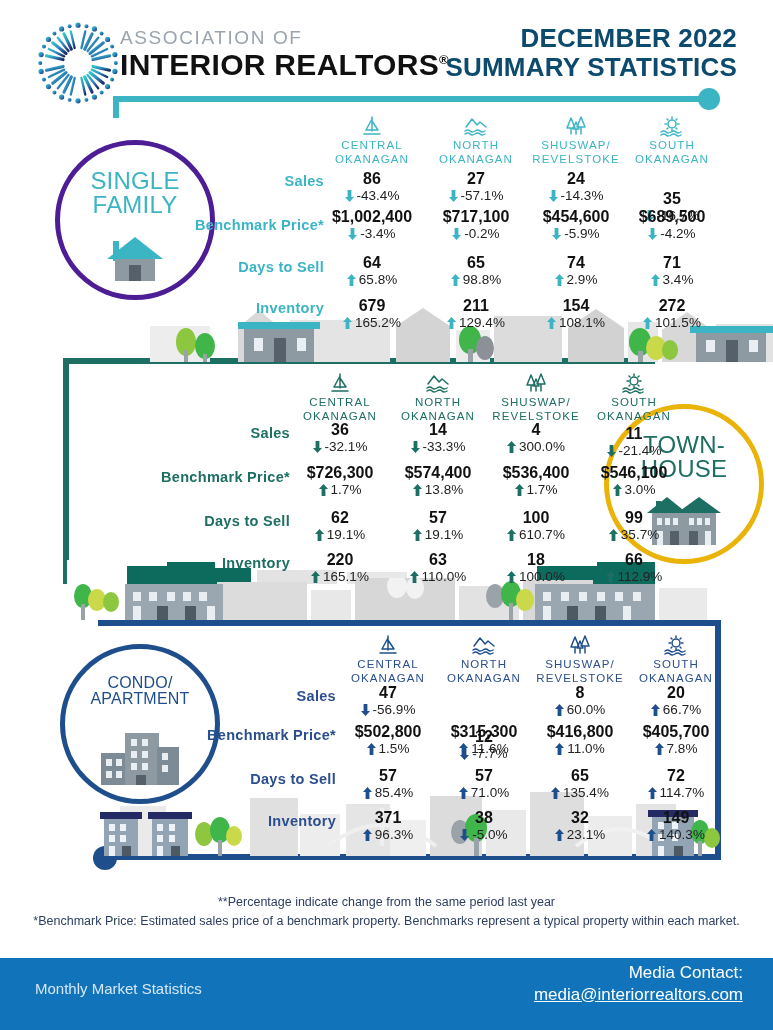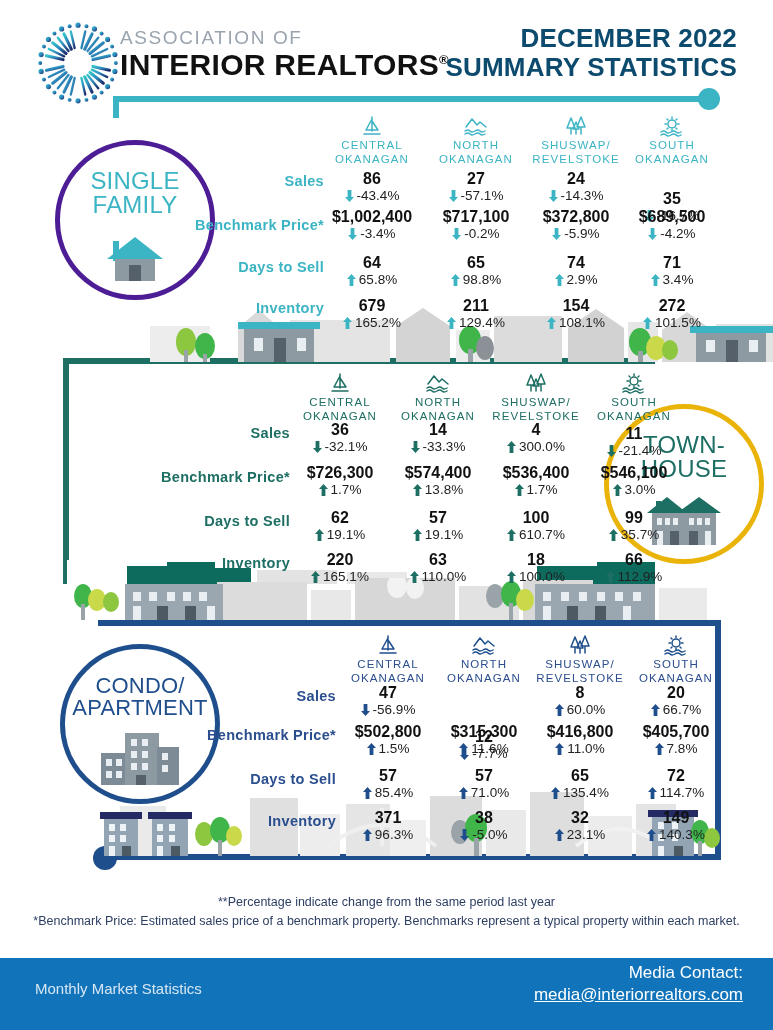--- a/index.html
+++ b/index.html
@@ -48,21 +48,21 @@
   .cat-circle{border-radius:50%;background:#fff;box-sizing:border-box;}
   #sf-circle{left:55px;top:140px;width:160px;height:160px;border:5px solid #4c1d95;}
   #th-circle{left:604px;top:404px;width:160px;height:160px;border:5px solid #eab308;}
   #cd-circle{left:60px;top:644px;width:160px;height:160px;border:5px solid #1f4e8c;}
   .cat-label{
     position:absolute;left:0;right:0;text-align:center;font-weight:400;
     font-size:24px;line-height:1.02;letter-spacing:.2px;
   }
   #sf-label{top:24px;color:#3bb4c4;}
   #th-label{top:24px;color:#1d6e63;}
-  #cd-label{top:26px;color:#1f4e8c;font-size:22px;}
+  #cd-label{top:26px;color:#1f4e8c;font-size:16px;}
   .cat-art{position:absolute;left:0;right:0;bottom:10px;text-align:center;}
 
   
   .grid{position:absolute;}
   .rowlabel{
     position:absolute;text-align:right;font-weight:700;font-size:14.5px;letter-spacing:.3px;
     white-space:nowrap;
   }
   .col{position:absolute;width:104px;text-align:center;}
   .colhead{font-size:11.5px;letter-spacing:1.1px;line-height:1.18;font-weight:400;}
@@ -471,21 +471,21 @@
             <path d="M4.5,12 L9,7 L6.4,7 L6.4,0 L2.6,0 L2.6,7 L0,7 Z" fill="#3bb4c4"></path>
           </svg></span>-3.4%</div>
     </div>
     <div class="col" style="left:424px;top:208px;">
       <div class="val">$717,100</div>
       <div class="chg"><span class="arw"><svg width="9" height="12" viewBox="0 0 9 12">
             <path d="M4.5,12 L9,7 L6.4,7 L6.4,0 L2.6,0 L2.6,7 L0,7 Z" fill="#3bb4c4"></path>
           </svg></span>-0.2%</div>
     </div>
     <div class="col" style="left:524px;top:208px;">
-      <div class="val">$372,800</div>
+      <div class="val">$454,600</div>
       <div class="chg"><span class="arw"><svg width="9" height="12" viewBox="0 0 9 12">
             <path d="M4.5,12 L9,7 L6.4,7 L6.4,0 L2.6,0 L2.6,7 L0,7 Z" fill="#3bb4c4"></path>
           </svg></span>-5.9%</div>
     </div>
     <div class="col" style="left:620px;top:208px;">
       <div class="val">$689,500</div>
       <div class="chg"><span class="arw"><svg width="9" height="12" viewBox="0 0 9 12">
             <path d="M4.5,12 L9,7 L6.4,7 L6.4,0 L2.6,0 L2.6,7 L0,7 Z" fill="#3bb4c4"></path>
           </svg></span>-4.2%</div>
     </div>

